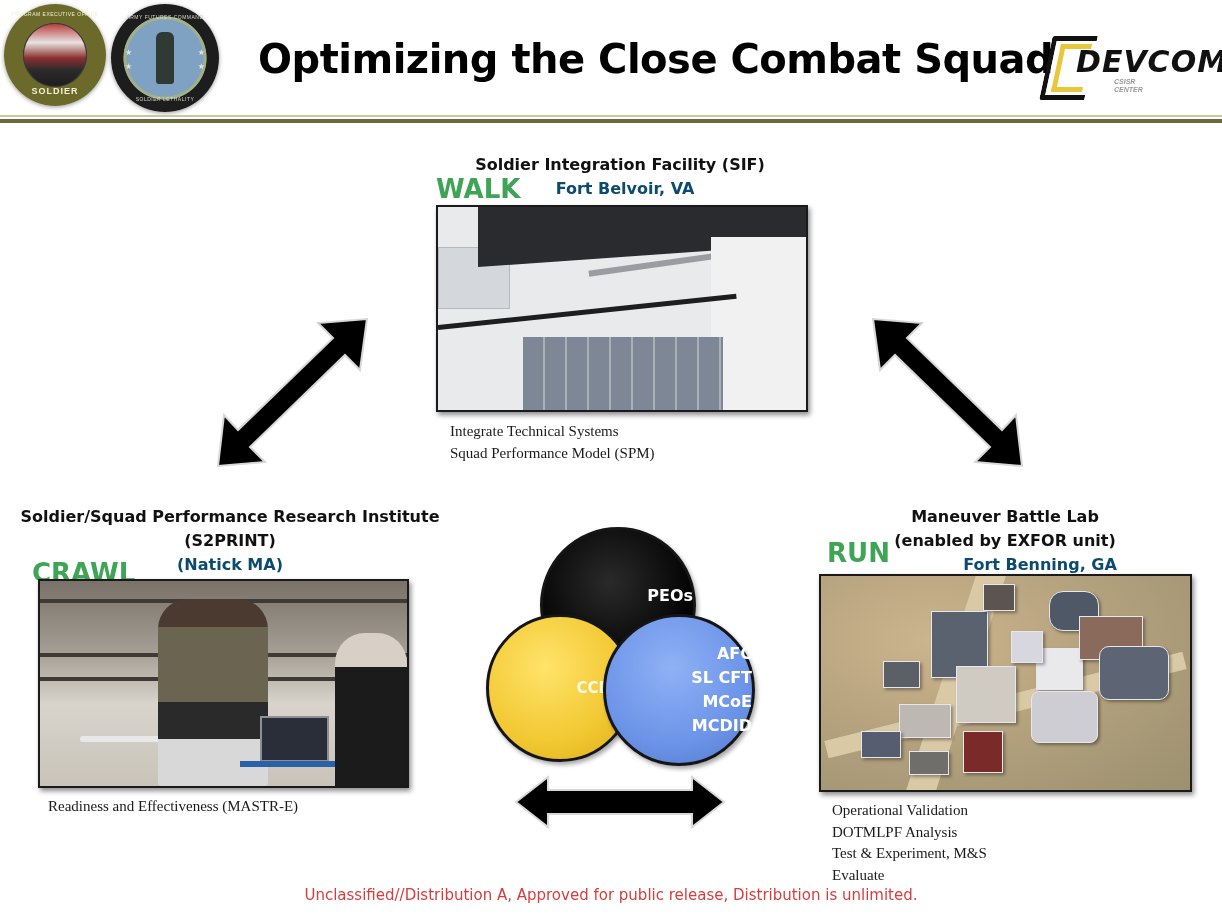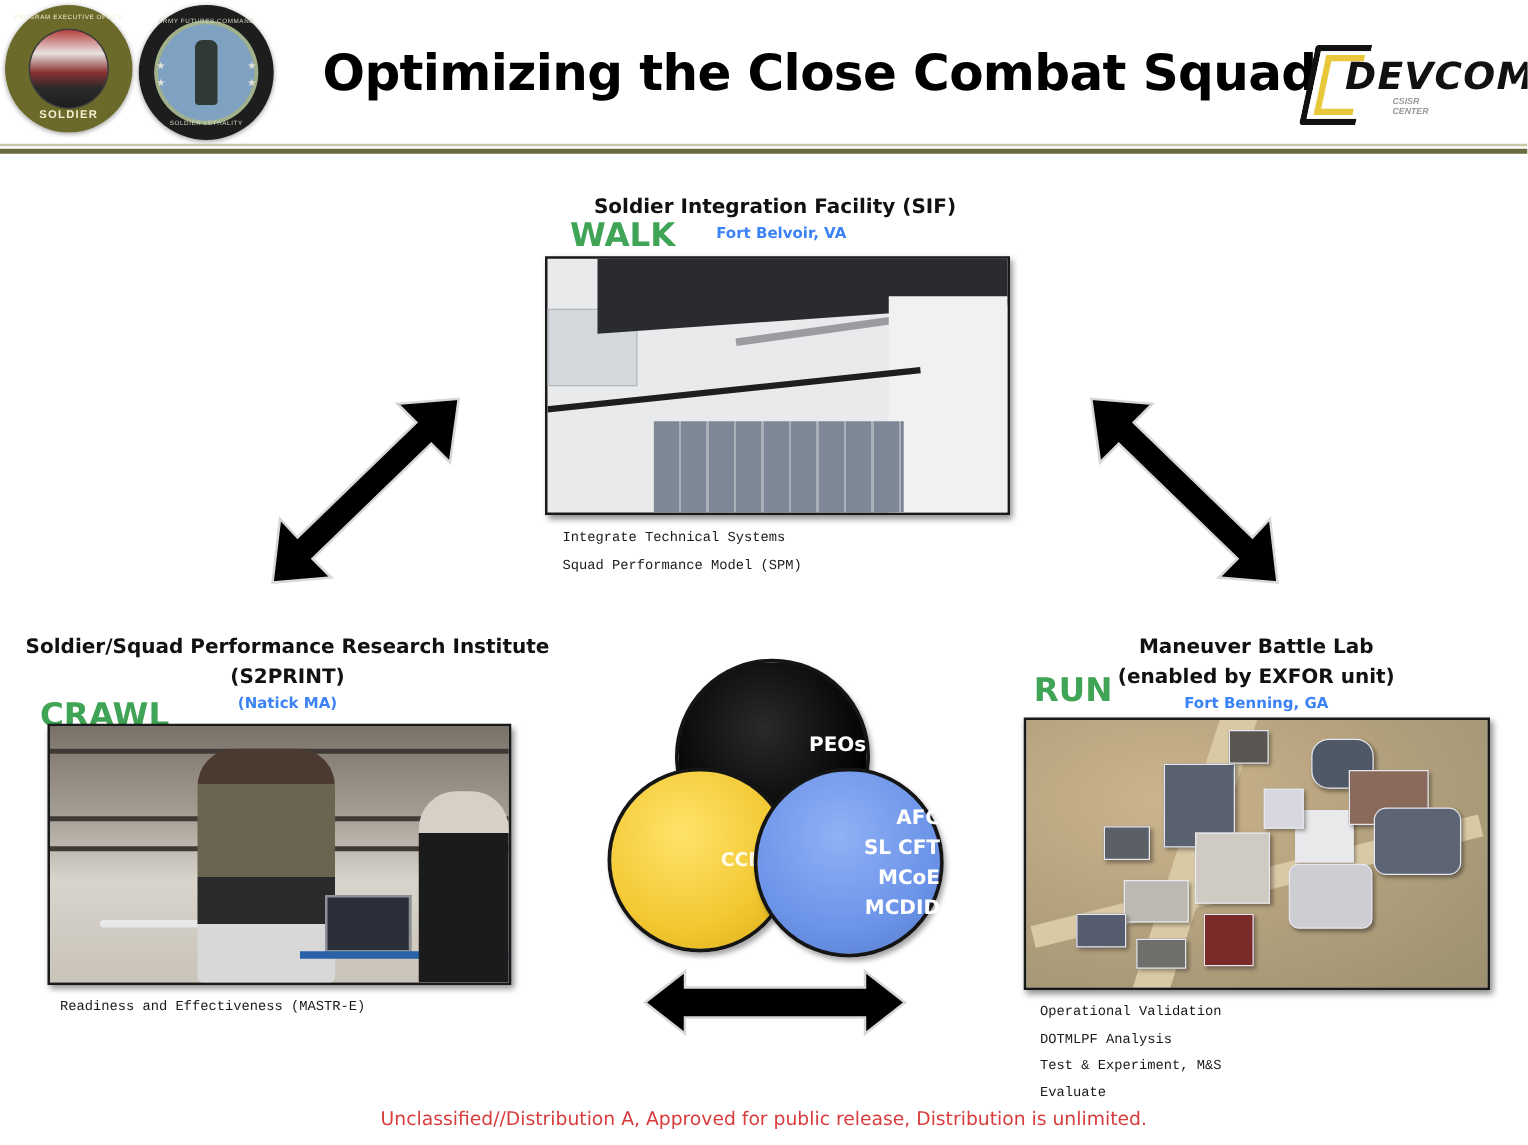--- a/index.html
+++ b/index.html
@@ -25,22 +25,22 @@
   .devcom .bracket-inner { position: absolute; left: 14px; top: 10px; width: 26px; height: 38px; border: 5px solid #e8c73a; border-right: none; transform: skewX(-12deg); }
   .devcom .word { position: absolute; left: 34px; top: 10px; font-size: 30px; font-weight: bold; font-style: italic; color: #111; letter-spacing: 1px; font-family: "DejaVu Sans", sans-serif; }
   .devcom .sub { position: absolute; left: 72px; top: 44px; font-size: 7px; font-weight: bold; font-style: italic; color: #999; line-height: 8px; }
 
   .rule1 { position: absolute; left: 0; top: 115px; width: 1222px; height: 2px; background: #c9c7a6; }
   .rule2 { position: absolute; left: 0; top: 119px; width: 1222px; height: 4px; background: #6b6a3e; }
 
   
   .phase { position: absolute; font-size: 26px; font-weight: bold; color: #3fa455; font-family: "DejaVu Sans", sans-serif; }
   .heading { position: absolute; font-size: 16px; font-weight: bold; color: #111; text-align: center; font-family: "DejaVu Sans", sans-serif; }
-  .loc { position: absolute; font-size: 12px; font-weight: bold; color: #3b82f6; text-align: center; font-family: "DejaVu Sans", sans-serif; }
-  .bullets { position: absolute; font-size: 11px; line-height: 21.5px; color: #1a1a1a; font-family: Liberation Mono, monospace; }
+  .loc { position: absolute; font-size: 16px; font-weight: bold; color: #0c4a6e; text-align: center; font-family: "DejaVu Sans", sans-serif; }
+  .bullets { position: absolute; font-size: 15px; line-height: 21.5px; color: #1a1a1a; font-family: Liberation Serif, serif; }
   .bullets div { white-space: nowrap; }
 
   .photo { position: absolute; border: 2px solid #1a1a1a; box-shadow: 2px 3px 5px rgba(0,0,0,.45); overflow: hidden; }
 
   
   .sif { left: 436px; top: 205px; width: 368px; height: 203px; background: #e9eaec; }
   .sif .ceiling { position: absolute; left: 40px; top: 0; width: 330px; height: 60px; background: #2a2b2e; transform: skewY(-4deg); transform-origin: left top; }
   .sif .truss { position: absolute; left: 150px; top: 52px; width: 170px; height: 6px; background: #9a9ca2; transform: rotate(-8deg); }
   .sif .wall { position: absolute; right: 0; top: 30px; width: 95px; height: 173px; background: #f1f1f1; }
   .sif .rail { position: absolute; left: 0; top: 118px; width: 300px; height: 5px; background: #1e1e1e; transform: rotate(-6deg); transform-origin: left; }
@@ -100,21 +100,21 @@
   <div class="sub">
     <div>CSISR</div>
     <div>CENTER</div>
   </div>
 </div>
 
 <div class="rule1"></div>
 <div class="rule2"></div>
 
 <div class="heading" style="left:420px;top:155px;width:400px;">Soldier Integration Facility (SIF)</div>
-<div class="phase" style="left:456px;top:174px;">WALK</div>
+<div class="phase" style="left:436px;top:174px;">WALK</div>
 <div class="loc" style="left:540px;top:179px;width:170px;">Fort Belvoir, VA</div>
 <div class="photo sif" title="Soldier Integration Facility interior rendering">
   <div class="glass"></div>
   <div class="ceiling"></div>
   <div class="truss"></div>
   <div class="wall"></div>
   <div class="cubes"></div>
   <div class="rail"></div>
 </div>
 <div class="bullets" style="left:450px;top:421px;">
@@ -136,21 +136,21 @@
   <div class="frame"></div>
   <div class="man"></div>
 </div>
 <div class="bullets" style="left:48px;top:796px;">
   <div>Readiness and Effectiveness (MASTR-E)</div>
 </div>
 
 <div class="heading" style="left:815px;top:507px;width:380px;">Maneuver Battle Lab</div>
 <div class="heading" style="left:815px;top:531px;width:380px;">(enabled by EXFOR unit)</div>
 <div class="phase" style="left:827px;top:538px;">RUN</div>
-<div class="loc" style="left:900px;top:555px;width:210px;">Fort Benning, GA</div>
+<div class="loc" style="left:935px;top:555px;width:210px;">Fort Benning, GA</div>
 <div class="photo run" title="Aerial view of urban training site">
   <div class="road" style="left:120px;top:0;width:30px;height:214px;transform:skewX(-18deg);"></div>
   <div class="road" style="left:0;top:120px;width:369px;height:18px;transform:rotate(-14deg);"></div>
   <div class="bldg" style="left:110px;top:35px;width:55px;height:65px;background:#5a6270;"></div>
   <div class="bldg" style="left:135px;top:90px;width:58px;height:55px;background:#cfcbc2;"></div>
   <div class="bldg" style="left:62px;top:85px;width:35px;height:25px;background:#5b5f66;"></div>
   <div class="bldg" style="left:78px;top:128px;width:50px;height:32px;background:#bdb9b2;"></div>
   <div class="bldg" style="left:40px;top:155px;width:38px;height:25px;background:#565d6e;"></div>
   <div class="bldg" style="left:88px;top:175px;width:38px;height:22px;background:#6f6e6a;"></div>
   <div class="bldg" style="left:142px;top:155px;width:38px;height:40px;background:#7b2a2a;"></div>

